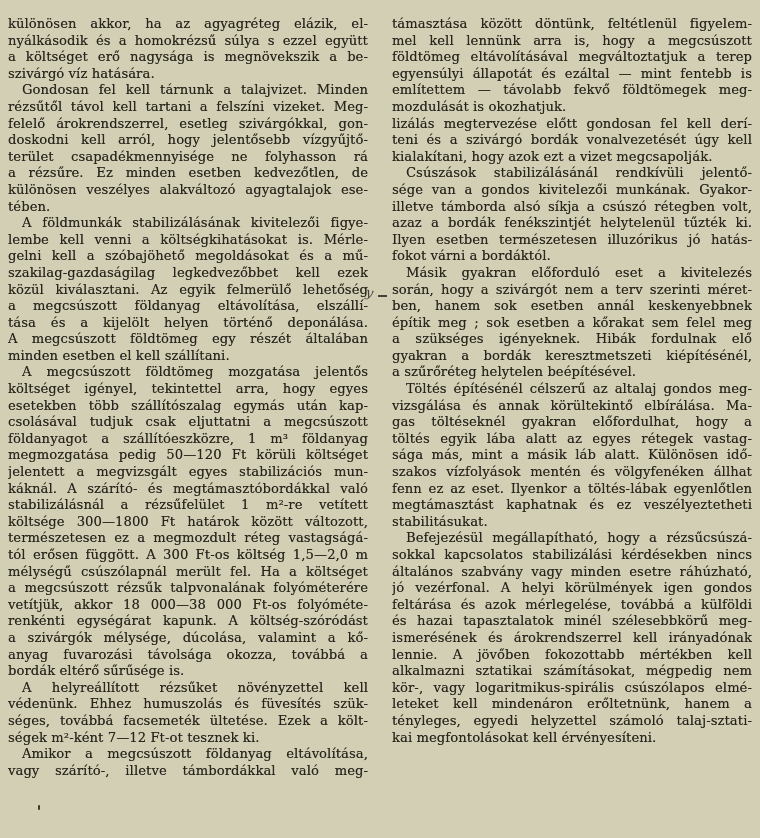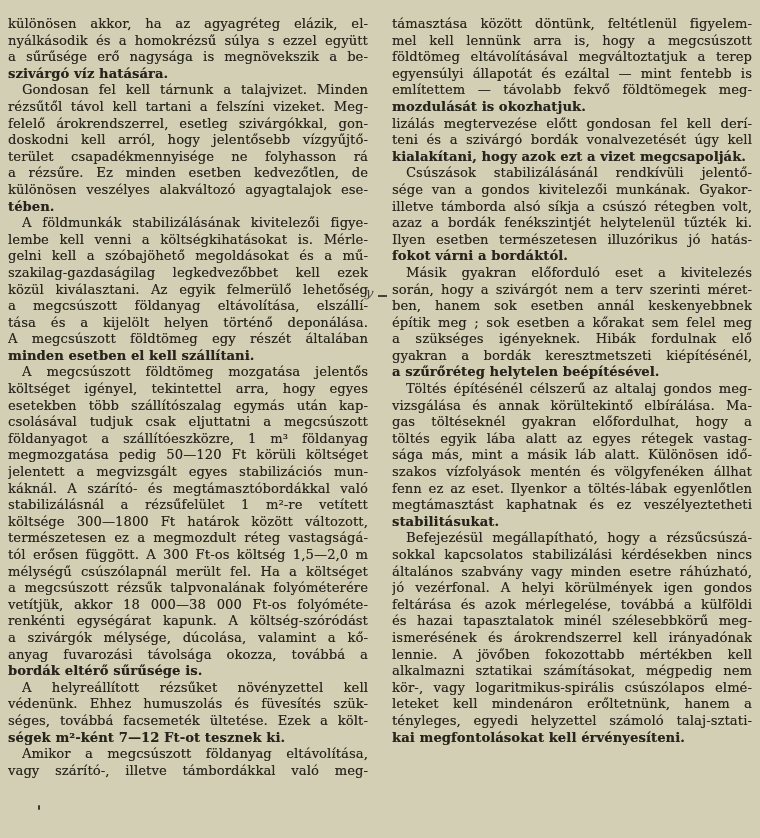--- a/index.html
+++ b/index.html
@@ -30,21 +30,20 @@
     line-height: 16.6px;
     height: 16.6px;
     overflow: hidden;
     text-align: justify;
     text-align-last: justify;
     letter-spacing: 0.15px;
     text-shadow: 0.25px 0.25px 0 rgba(38,36,28,0.55);
   }
   .line.end {
     text-align-last: left;
-    font-weight: bold;
   }
   .line.indent {
     text-indent: 14px;
   }
   .annot {
     position: absolute;
     display: block;
   }
   .pencil-y {
     font-family: "DejaVu Serif", serif;
@@ -66,21 +65,21 @@
     border-radius: 1px;
   }
 </style>
 </head>
 <body style="background: rgb(211, 207, 180); color: rgb(38, 36, 28);">
 
 <div class="page">
   <div class="col">
       <div class="line">különösen akkor, ha az agyagréteg elázik, el-</div>
       <div class="line">nyálkásodik és a homokrézsű súlya s ezzel együtt</div>
-      <div class="line">a sűrűsége erő nagysága is megnövekszik a be-</div>
+      <div class="line">a költséget erő nagysága is megnövekszik a be-</div>
       <div class="line end">szivárgó víz hatására.</div>
       <div class="line indent">Gondosan fel kell tárnunk a talajvizet. Minden</div>
       <div class="line">rézsűtől távol kell tartani a felszíni vizeket. Meg-</div>
       <div class="line">felelő árokrendszerrel, esetleg szivárgókkal, gon-</div>
       <div class="line">doskodni kell arról, hogy jelentősebb vízgyűjtő-</div>
       <div class="line">terület csapadékmennyisége ne folyhasson rá</div>
       <div class="line">a rézsűre. Ez minden esetben kedvezőtlen, de</div>
       <div class="line">különösen veszélyes alakváltozó agyagtalajok ese-</div>
       <div class="line end">tében.</div>
       <div class="line indent">A földmunkák stabilizálásának kivitelezői figye-</div>

